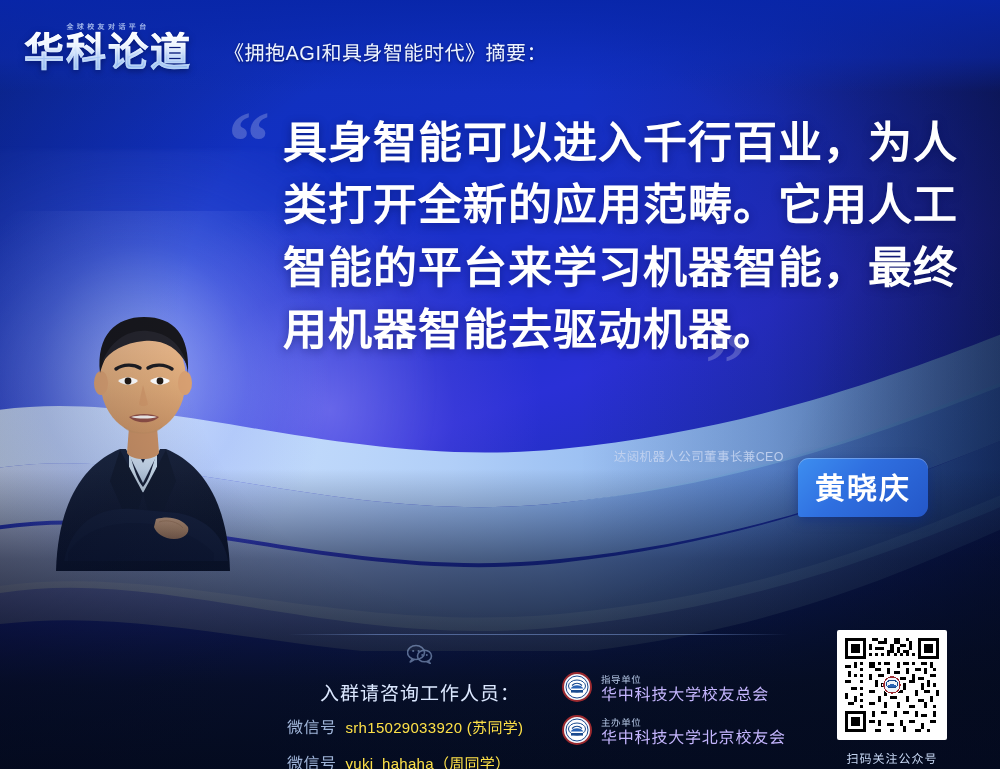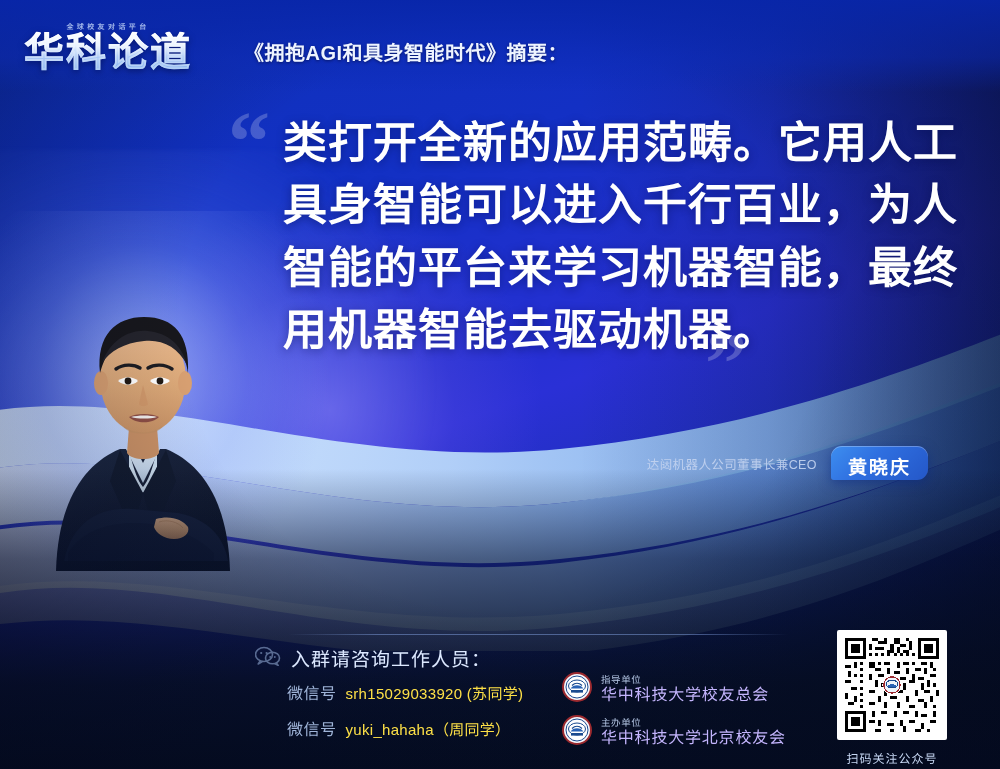--- a/index.html
+++ b/index.html
@@ -68,22 +68,22 @@
     font-size:40px; font-weight:900; letter-spacing:2px;
     line-height:1;
     background:linear-gradient(180deg,#ffffff 0%,#e8f2ff 34%,#a9c8f6 62%,#7fb0ee 100%);
     -webkit-background-clip:text; background-clip:text;
     color:transparent;
     -webkit-text-stroke:0.6px rgba(255,255,255,.35);
     filter:drop-shadow(0 2px 3px rgba(0,10,60,.55));
     font-family:"Liberation Sans","DejaVu Sans",sans-serif;
   }
   .header-title{
-    margin-left:30px;
-    font-size:20px; font-weight:700; color:#eef4ff;
+    margin-left:10px;
+    font-size:20px; font-weight:400; color:#eef4ff;
     letter-spacing:.5px;
     text-shadow:0 1px 3px rgba(0,8,50,.6);
     padding-top:10px;
   }
 
   
   .quote-open, .quote-close{
     position:absolute;
     font-family:"Liberation Serif","DejaVu Serif",serif;
     color:rgba(255,255,255,.22);
@@ -104,34 +104,34 @@
     color:#ffffff;
     line-height:1.42;
     letter-spacing:1px;
     text-shadow:0 2px 10px rgba(2,10,70,.45);
     white-space:nowrap;
   }
 
   
   .attrib{
     position:absolute; right:72px; top:446px;
-    display:flex; align-items:center; gap:14px;
+    display:flex; align-items:flex-start; gap:14px;
   }
   .attrib-role{
     font-size:12.5px; color:#c3d3f0; opacity:.92;
     letter-spacing:.4px; white-space:nowrap;
   }
   .name-badge{
     position:relative;
-    padding:6px 17px 1px;
+    padding:6px 17px 9px;
     border-radius:11px 11px 11px 3px;
     background:linear-gradient(135deg,#3d8ef0 0%,#2f6fe0 42%,#2457c8 100%);
     box-shadow:0 3px 12px rgba(10,40,130,.55), inset 0 1px 0 rgba(255,255,255,.28);
-    font-size:19px; font-weight:700; color:#ffffff;
-    letter-spacing:2px; white-space:nowrap;
+    font-size:30px; font-weight:700; color:#ffffff;
+    letter-spacing:2px; white-space:nowrap;margin-top:12px;
   }
 
   
   .portrait{
     position:absolute; left:28px; bottom:198px;
     width:230px; height:340px;
   }
   .portrait-halo{
     position:absolute; left:-70px; top:-20px;
     width:370px; height:380px;
@@ -146,20 +146,21 @@
   .divider{
     position:absolute; left:288px; width:500px; top:634px; height:1px;
     background:linear-gradient(90deg,rgba(150,185,255,0) 0%,rgba(150,185,255,.42) 18%,rgba(150,185,255,.42) 82%,rgba(150,185,255,0) 100%);
   }
   .footer-contact{
     position:absolute; left:255px; top:644px; width:330px;
   }
   .contact-head{
     display:flex; align-items:center; gap:10px;
     margin-bottom:9px;
+    flex-direction:column;
   }
   .contact-head-text{
     font-size:19px; color:#dce8ff; font-weight:500; letter-spacing:1px;
   }
   .wechat-icon{ flex:0 0 auto; opacity:.55; }
   .contact-row{
     display:flex; align-items:baseline; gap:9px;
     margin:0 0 12px 32px;
   }
   .contact-label{ font-size:16px; color:#9fb4d8; letter-spacing:.5px; }
@@ -302,22 +303,22 @@
   <div class="header">
     <div class="logo-wrap">
       <div class="logo-tag">全球校友对话平台</div>
       <div class="logo-mark">华科论道</div>
     </div>
     <div class="header-title">《拥抱AGI和具身智能时代》摘要：</div>
   </div>
 
   <div class="quote-open">“</div>
   <div class="quote">
+    <div class="q-line">具身智能可以进入千行百业，为人</div>
     <div class="q-line">类打开全新的应用范畴。它用人工</div>
-    <div class="q-line">具身智能可以进入千行百业，为人</div>
     <div class="q-line">智能的平台来学习机器智能，最终</div>
     <div class="q-line">用机器智能去驱动机器。</div>
   </div>
   <div class="quote-close">”</div>
 
   <div class="attrib">
     <div class="attrib-role">达闼机器人公司董事长兼CEO</div>
     <div class="name-badge">黄晓庆</div>
   </div>
 

